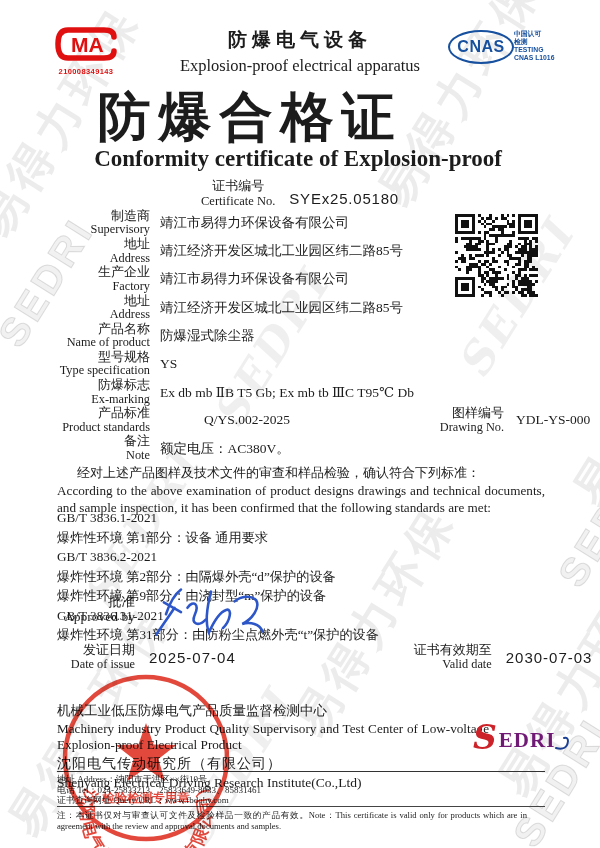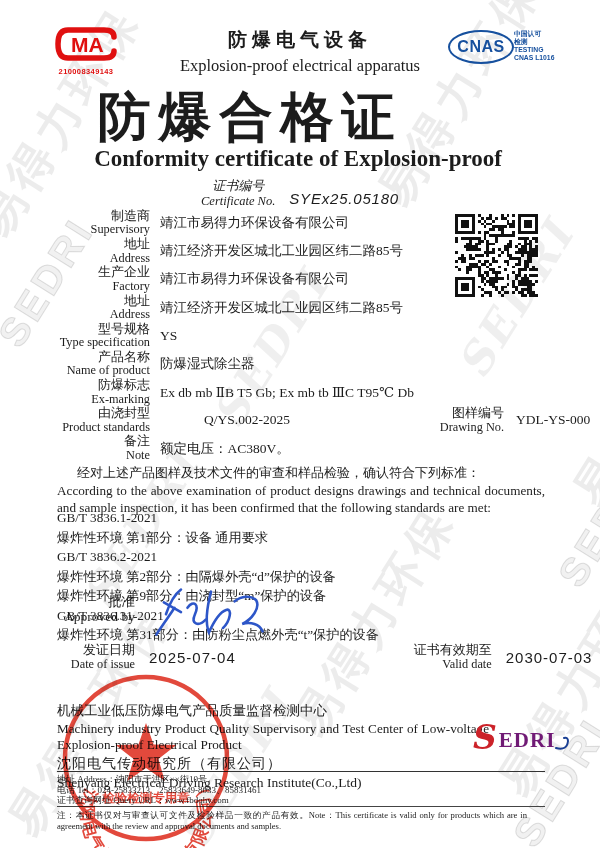--- a/index.html
+++ b/index.html
@@ -25,21 +25,21 @@
   .cnas-oval{width:62px;height:30px;border:2.5px solid #16509e;border-radius:50%;
              color:#16509e;font-weight:bold;font-size:16px;text-align:center;line-height:29px;
              font-family:"Liberation Sans",sans-serif;letter-spacing:0.5px;}
   .cnas-txt{color:#16509e;font-size:6.8px;line-height:8px;font-family:"Liberation Sans",sans-serif;font-weight:bold;}
   
   .main-title{position:absolute;left:0;top:82px;width:500px;text-align:center;
               font-size:53px;font-weight:bold;letter-spacing:8px;font-family:Liberation Mono, monospace;}
   .sub-title{position:absolute;left:12px;top:146px;width:572px;text-align:center;
              font-size:23px;font-weight:bold;}
   .certno{position:absolute;left:0;top:179px;width:600px;display:flex;justify-content:center;
-          align-items:center;gap:14px;font-style:italic;}
+          align-items:center;gap:14px;}
   .lbl2{text-align:center;line-height:1.15;}
   .lbl2 .cn{font-size:13px;}
   .lbl2 .en{font-size:12.5px;}
   .certno-val{font-size:15px;letter-spacing:0.8px;align-self:flex-end;padding-bottom:1px;
               font-family:"Liberation Sans",sans-serif;}
   
   .fields{position:absolute;left:0;top:209px;width:595px;}
   .frow{display:flex;align-items:center;height:28.2px;}
   .flabel{width:150px;text-align:right;line-height:1.12;flex:none;}
   .flabel .cn{font-size:13px;display:block;}
@@ -165,42 +165,42 @@
       </div>
       <div class="frow">
         <div class="flabel">
           <span class="cn">地址</span>
           <span class="en">Address</span>
         </div>
         <div class="fvalue">靖江经济开发区城北工业园区纬二路85号</div>
       </div>
       <div class="frow">
         <div class="flabel">
+          <span class="cn">产品名称</span>
+          <span class="en">Name of product</span>
+        </div>
+        <div class="fvalue">防爆湿式除尘器</div>
+      </div>
+      <div class="frow">
+        <div class="flabel">
           <span class="cn">型号规格</span>
           <span class="en">Type specification</span>
         </div>
         <div class="fvalue">YS</div>
       </div>
       <div class="frow">
         <div class="flabel">
-          <span class="cn">产品名称</span>
-          <span class="en">Name of product</span>
-        </div>
-        <div class="fvalue">防爆湿式除尘器</div>
-      </div>
-      <div class="frow">
-        <div class="flabel">
           <span class="cn">防爆标志</span>
           <span class="en">Ex-marking</span>
         </div>
         <div class="fvalue">Ex db mb ⅡB T5 Gb; Ex mb tb ⅢC T95℃ Db</div>
       </div>
       <div class="frow">
         <div class="flabel">
-          <span class="cn">由浇封型</span>
+          <span class="cn">产品标准</span>
           <span class="en">Product standards</span>
         </div>
         <div class="fvalue std">
           <span class="v1">Q/YS.002-2025</span>
           <span class="flabel inner">
             <span class="cn">图样编号</span>
             <span class="en">Drawing No.</span>
           </span>
           <span style="margin-left:12px">YDL-YS-000</span>
         </div>

